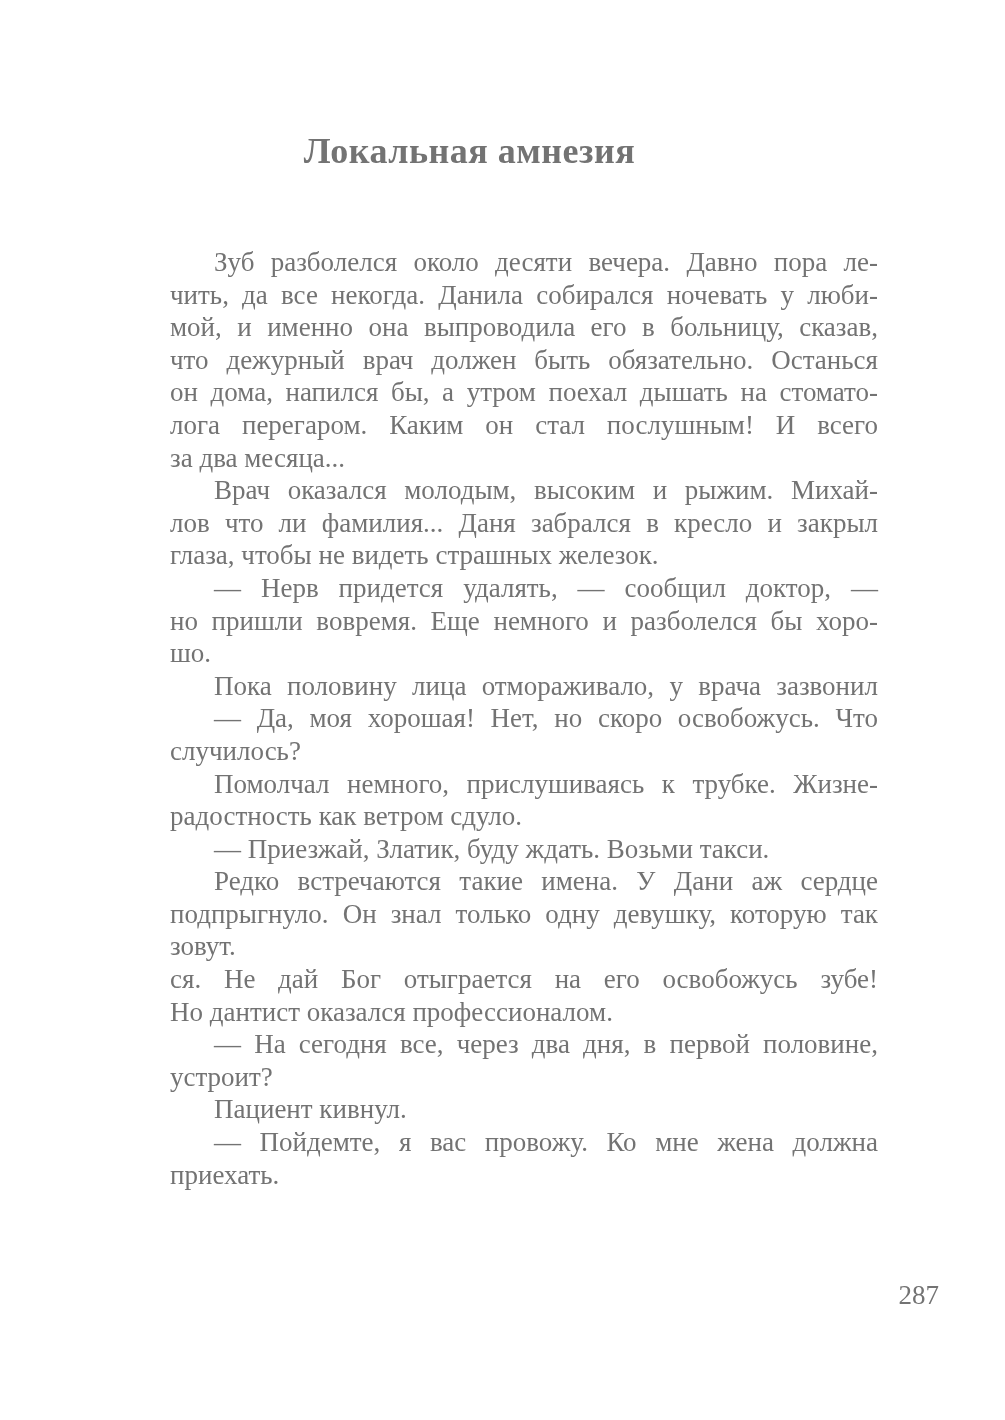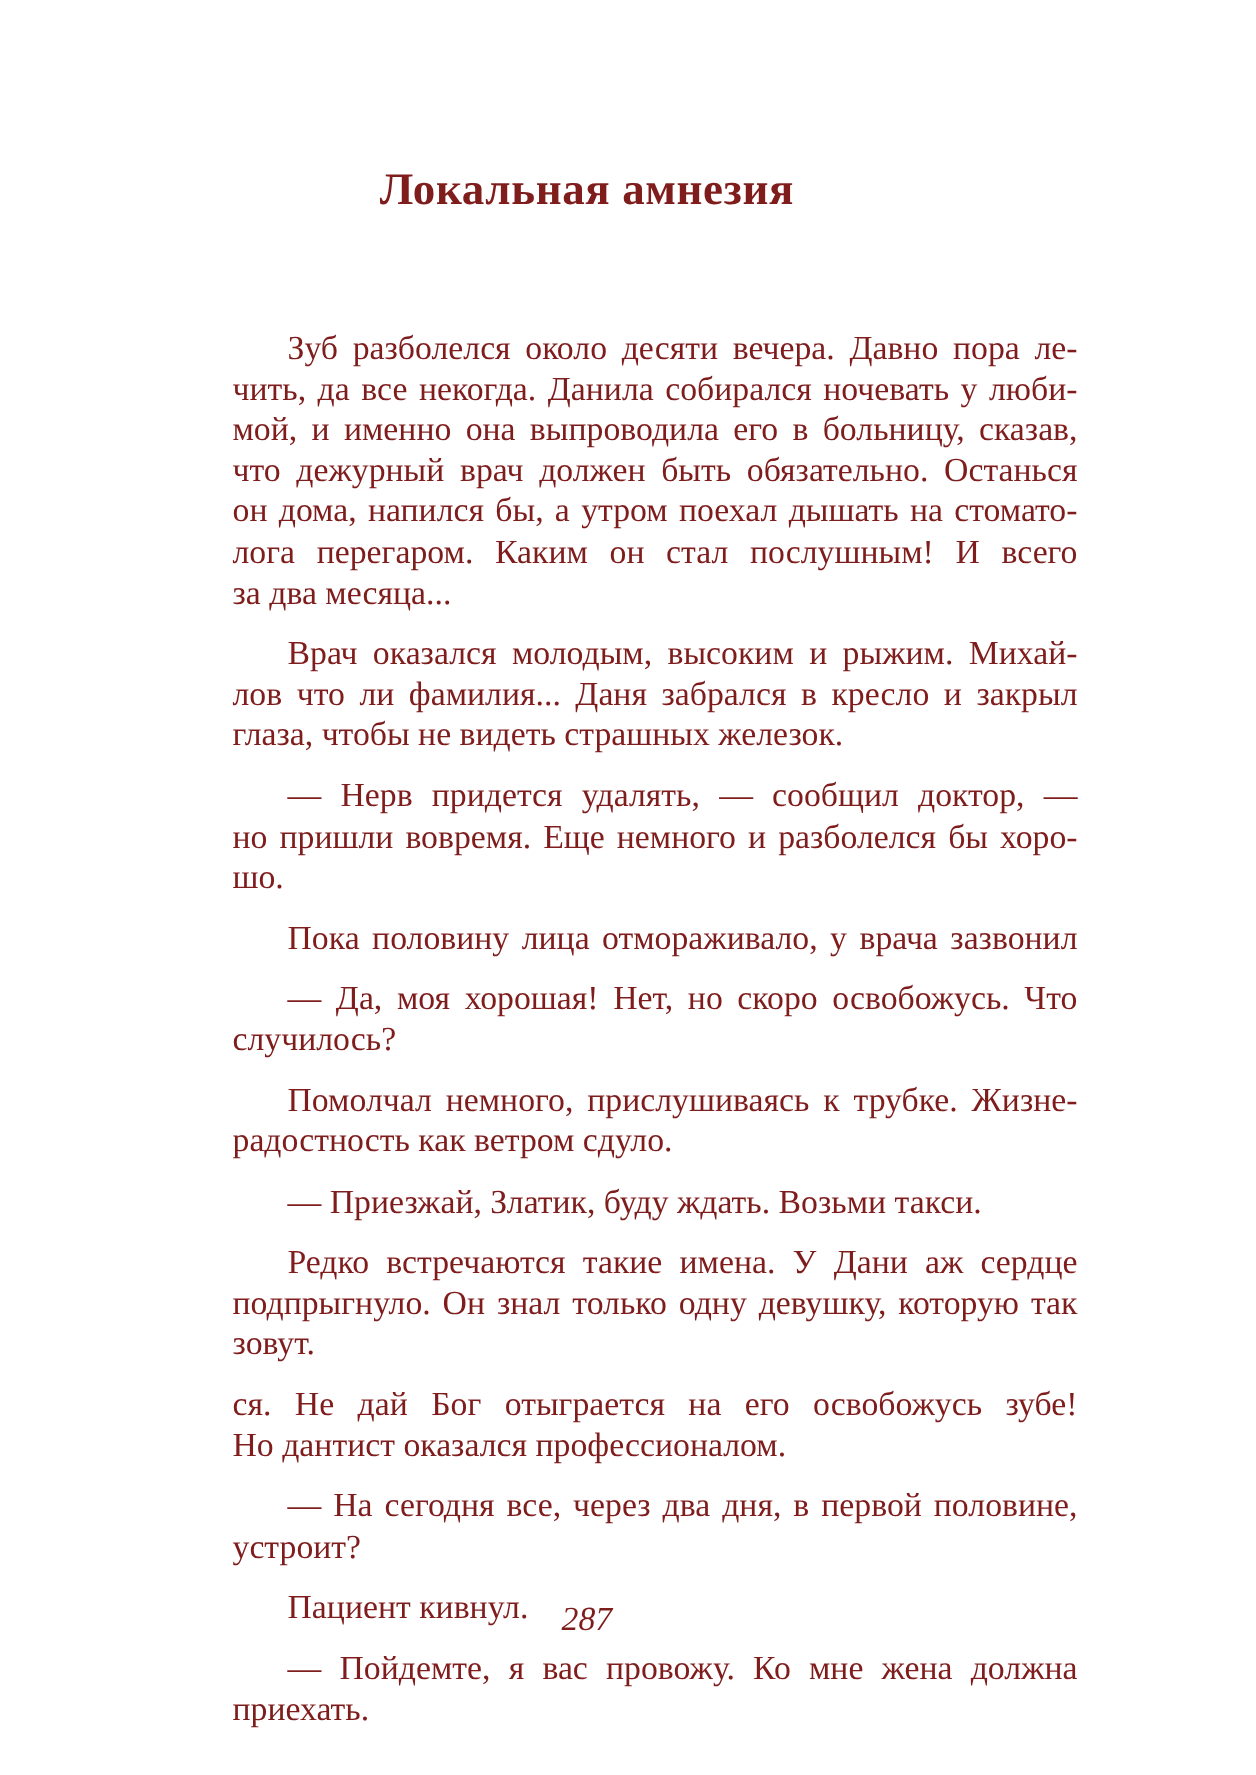--- a/index.html
+++ b/index.html
@@ -5,21 +5,21 @@
   html, body {
     margin: 0;
     padding: 0;
     background: #ffffff;
   }
   .page {
     position: relative;
     width: 939px;
     height: 1420px;
     background: #ffffff;
-    color: #7f1d1d;
+    color: #737373;
     font-family: "Liberation Serif", "DejaVu Serif", serif;
     overflow: hidden;
   }
   .title {
     position: absolute;
     top: 130px;
     left: 0;
     width: 100%;
     text-align: center;
     font-size: 36px;
@@ -28,41 +28,40 @@
   }
   .body-text {
     position: absolute;
     top: 246px;
     left: 170px;
     width: 708px;
     font-size: 27px;
     line-height: 32.6px;
   }
   .paragraph {
-    margin: 16px;
+    margin: 0;
     padding: 0;
   }
   .line {
     text-align: justify;
     text-align-last: justify;
   }
   .line.first {
     text-indent: 44px;
   }
   .line.last {
     text-align-last: left;
   }
   .page-number {
     position: absolute;
     top: 1280px;
     left: 0;
     width: 100%;
-    text-align: center;
+    text-align: right;
     font-size: 27px;
-    font-style: italic;
   }
 </style>
 </head>
 <body>
 
 <div class="page">
   <div class="title">Локальная амнезия</div>
 
   <div class="body-text">
       <div class="paragraph">

